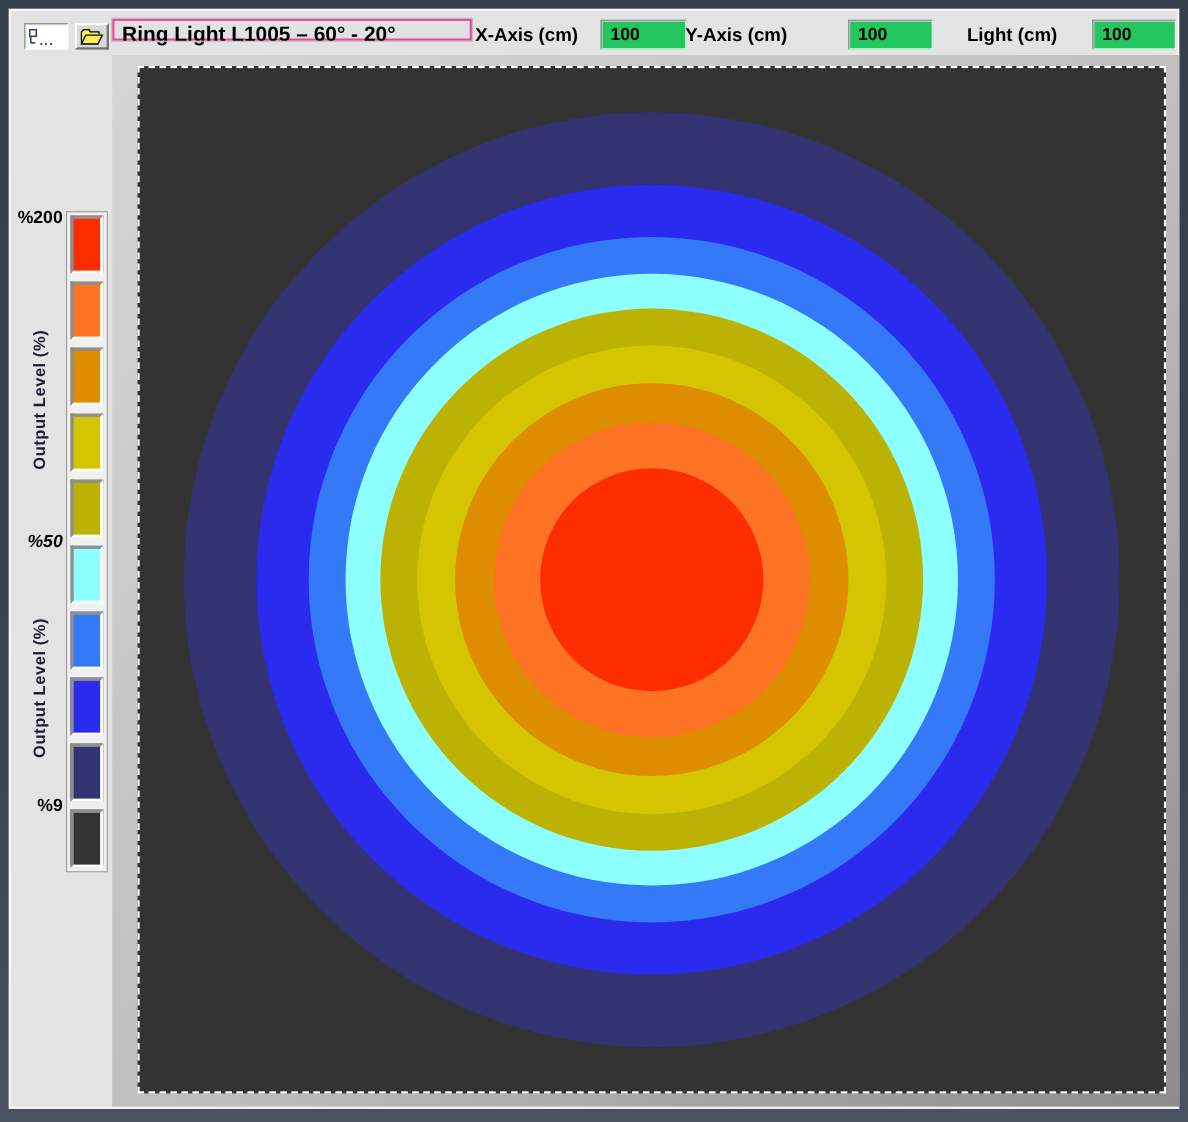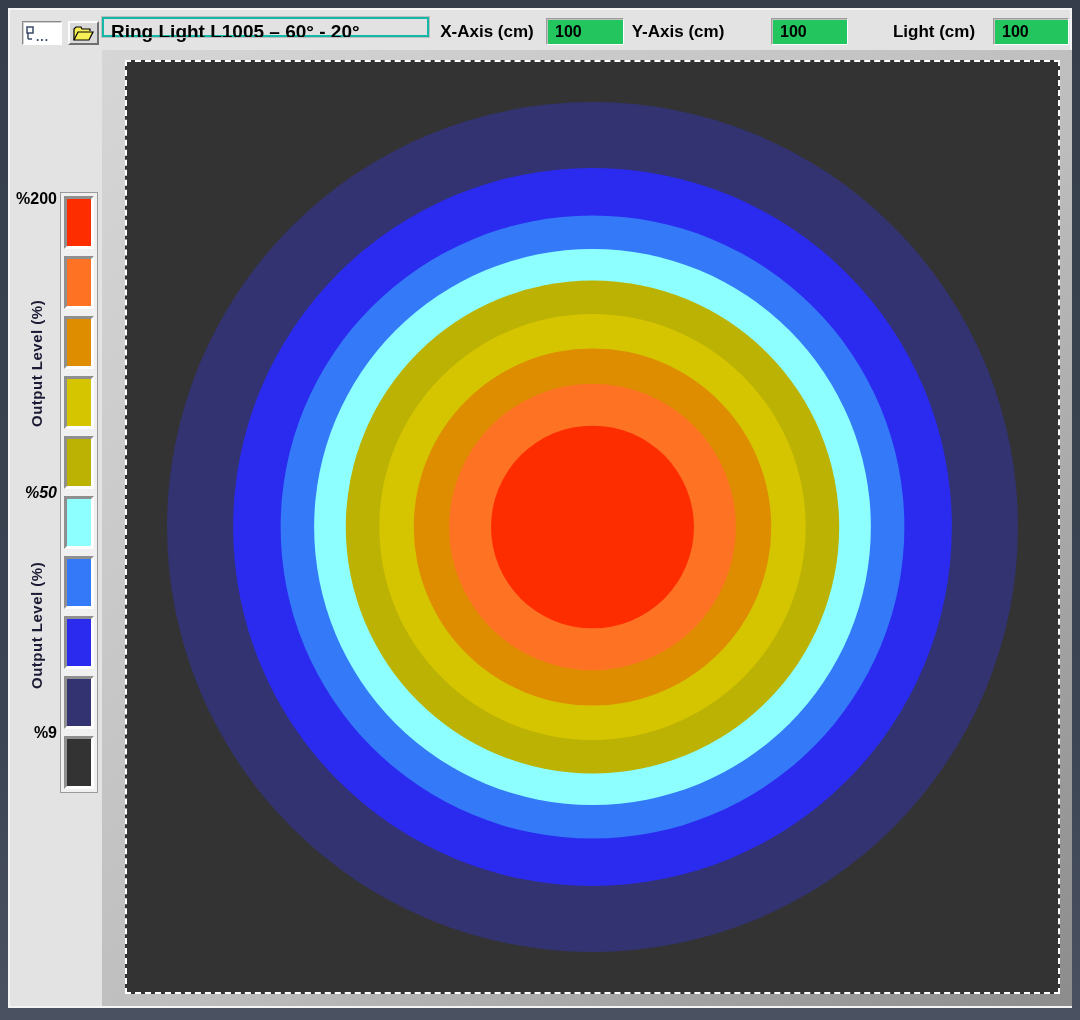--- a/index.html
+++ b/index.html
@@ -30,29 +30,29 @@
   .tool-btn {
     position:absolute; left:58px; top:11px; width:31px; height:24px;
     background:#d9d9d9;
     border:2px solid; border-color:#fbfbfb #6f6f6f #6f6f6f #fbfbfb;
     display:flex; align-items:center; justify-content:center;
     cursor:pointer;
   }
   .title-box {
     position:absolute; left:92px; top:7px; width:327px; height:20px;
     background:#e2e2e2;
-    border:2px solid #14b8a6;
+    border:2px solid #ec4899;
     outline:1px solid #bdbdbd;
     font-size:19px; font-weight:bold; color:#000;
     line-height:25px; padding-left:7px; white-space:nowrap;
   }
   .field-label {
     position:absolute; top:10px; width:110px; height:24px;
     font-size:17px; font-weight:bold; color:#000;
-    text-align:center; line-height:24px; white-space:nowrap;
+    text-align:left; line-height:24px; white-space:nowrap;
   }
   .value-box {
     position:absolute; top:8px; height:27px;
     background:#22c55e;
     border:1px solid; border-color:#9b9b9b #ffffff #ffffff #9b9b9b;
     box-shadow:inset 1px 1px 0 #c2c2c2;
     font-size:16px; font-weight:bold; color:#000;
     line-height:25px; padding-left:8px;
   }
   

